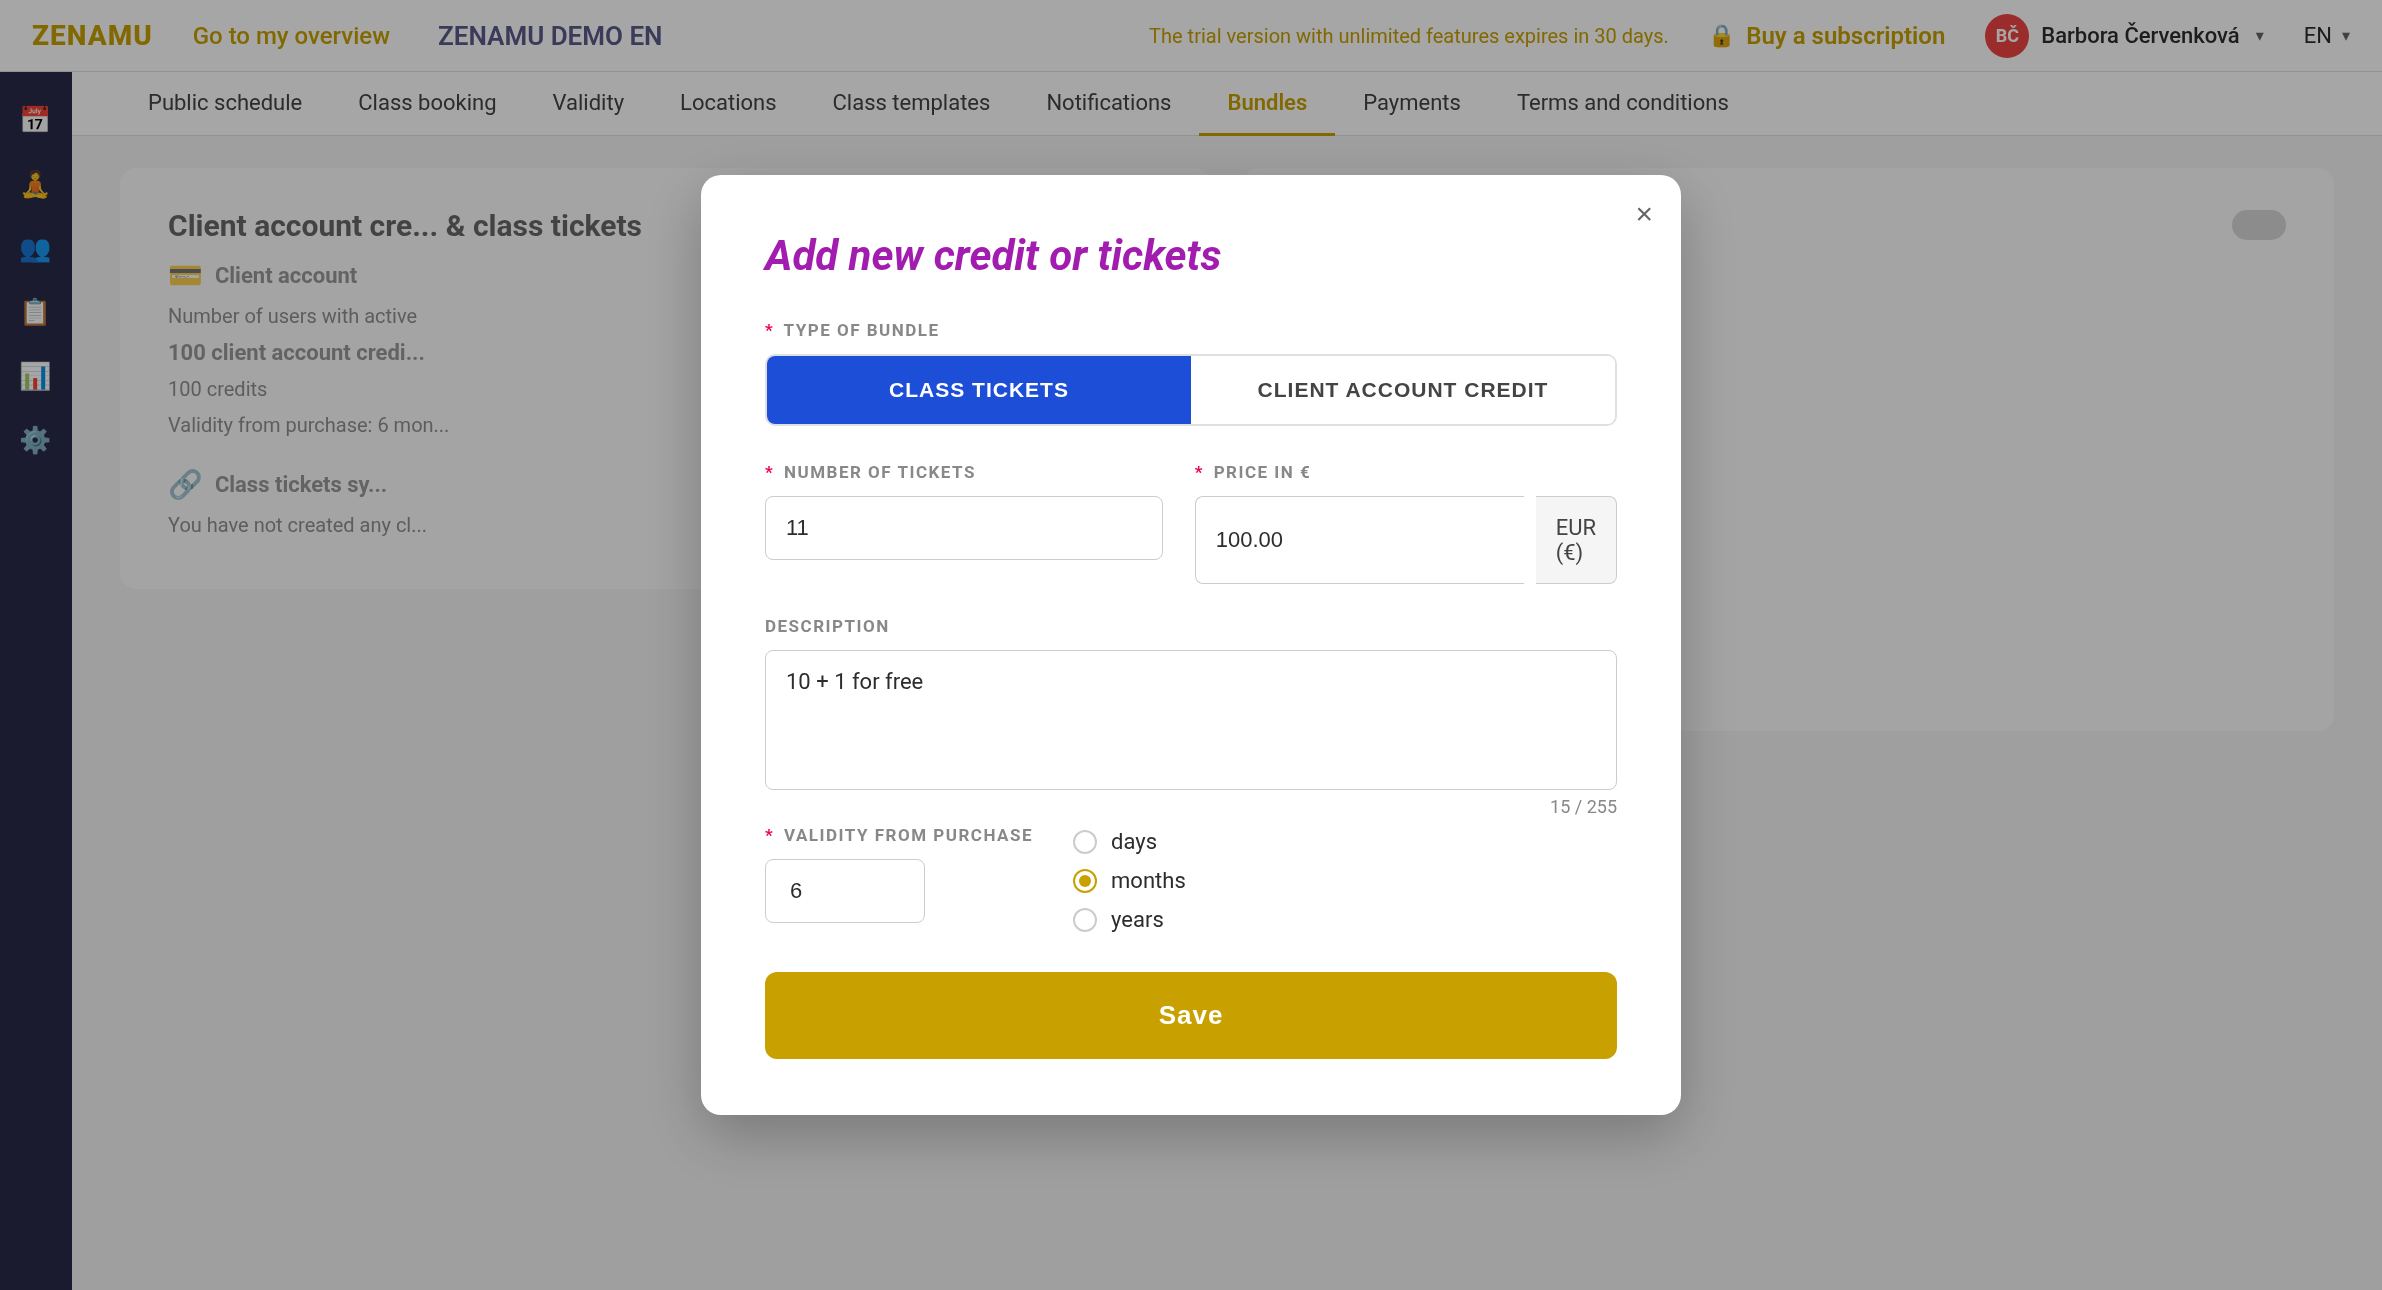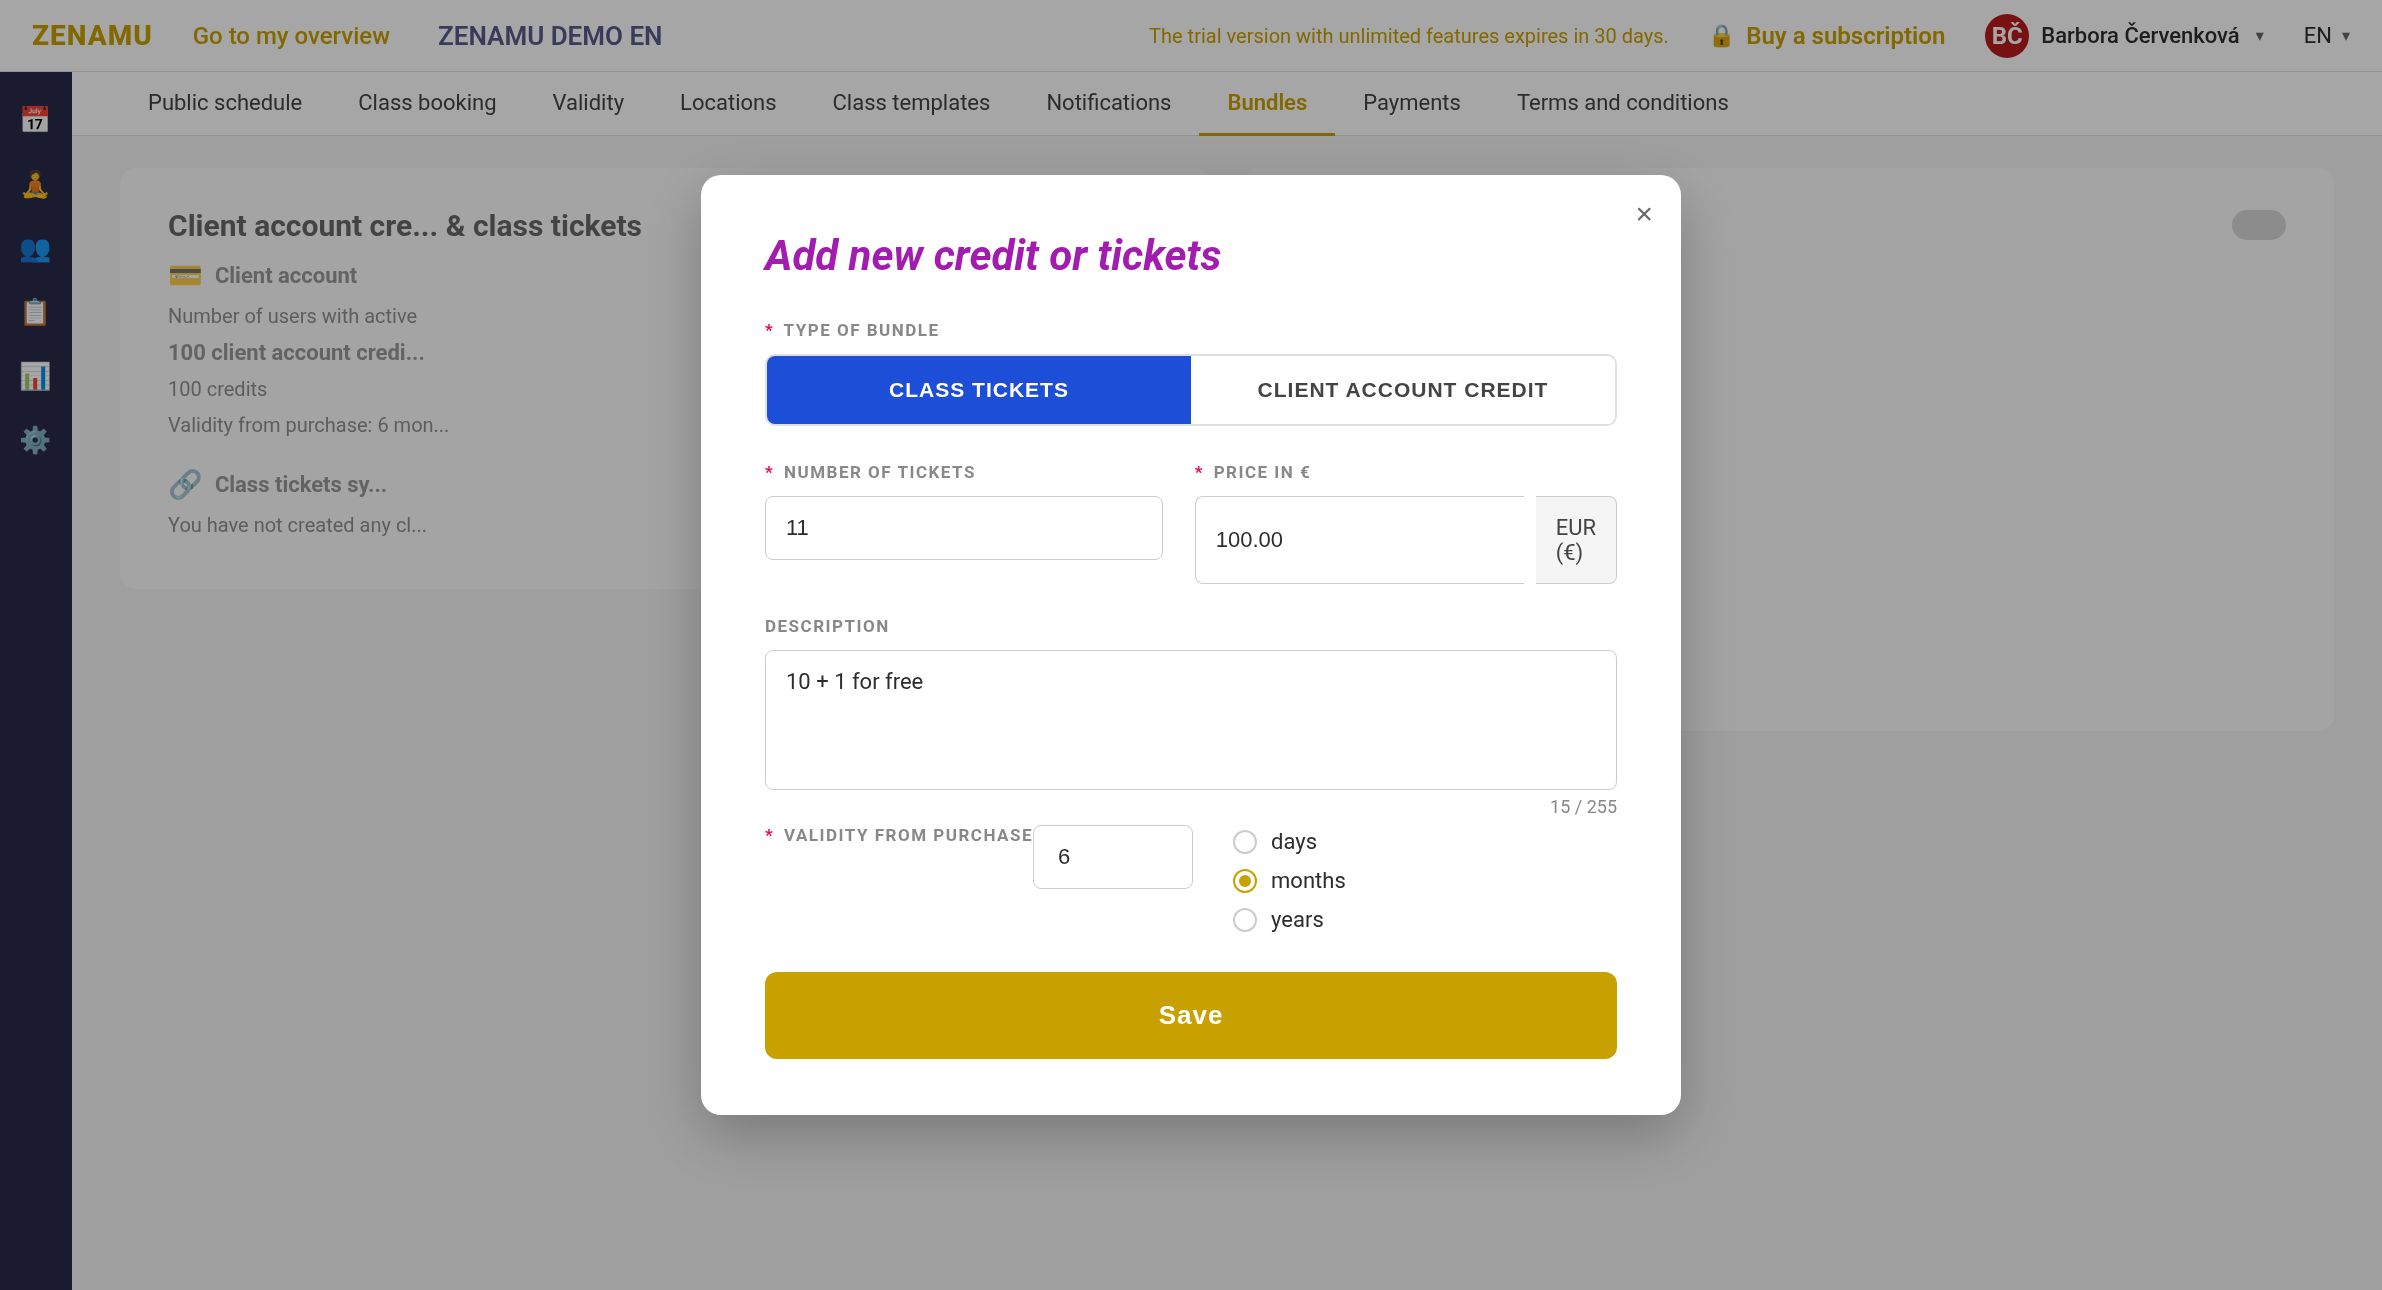--- a/index.html
+++ b/index.html
@@ -25,23 +25,23 @@
     .top-bar-right {
       margin-left: auto; display: flex; align-items: center; gap: 40px;
     }
     .trial-text { font-size: 20px; color: #c8a000; }
     .buy-sub {
       display: flex; align-items: center; gap: 10px;
       font-size: 24px; color: #c8a000; font-weight: 600; cursor: pointer;
     }
     .lock-icon { font-size: 22px; }
     .user-badge {
-      width: 44px; height: 44px; background: #b91c1c; border-radius: 50%;
+      width: 44px; height: 44px; background: #ef4444; border-radius: 50%;
       display: flex; align-items: center; justify-content: center;
-      font-size: 24px; color: #fff; font-weight: 700;
+      font-size: 18px; color: #fff; font-weight: 700;
     }
     .user-name { font-size: 22px; color: #2d2d2d; font-weight: 500; }
     .lang { font-size: 22px; color: #2d2d2d; }
     .chevron { font-size: 16px; color: #666; margin-left: 4px; }
 
     
     .sidebar {
       position: fixed; left: 0; top: 72px; bottom: 0; width: 72px;
       background: #2a2a4a; display: flex; flex-direction: column;
       align-items: center; padding-top: 24px; gap: 16px; z-index: 90;
@@ -153,21 +153,21 @@
       border: 1.5px solid #ccc; border-radius: 8px; padding: 18px 20px;
       font-size: 22px; color: #2d2d2d; outline: none; width: 100%;
       resize: none; height: 140px; font-family: inherit;
     }
     .char-count {
       text-align: right; font-size: 18px; color: #888; margin-top: 6px;
     }
 
     
     .validity-row { display: flex; align-items: flex-start; gap: 40px; margin-bottom: 40px; }
-    .validity-input-group { display: flex; flex-direction: row; }
+    .validity-input-group { display: flex; flex-direction: column; }
     .validity-input {
       border: 1.5px solid #ccc; border-radius: 8px; padding: 18px 24px;
       font-size: 22px; color: #2d2d2d; outline: none; width: 160px;
     }
 
     
     .radio-group { display: flex; flex-direction: column; gap: 14px; padding-top: 4px; }
     .radio-item { display: flex; align-items: center; gap: 14px; cursor: pointer; }
     .radio-circle {
       width: 24px; height: 24px; border-radius: 50%; border: 2px solid #ccc;

